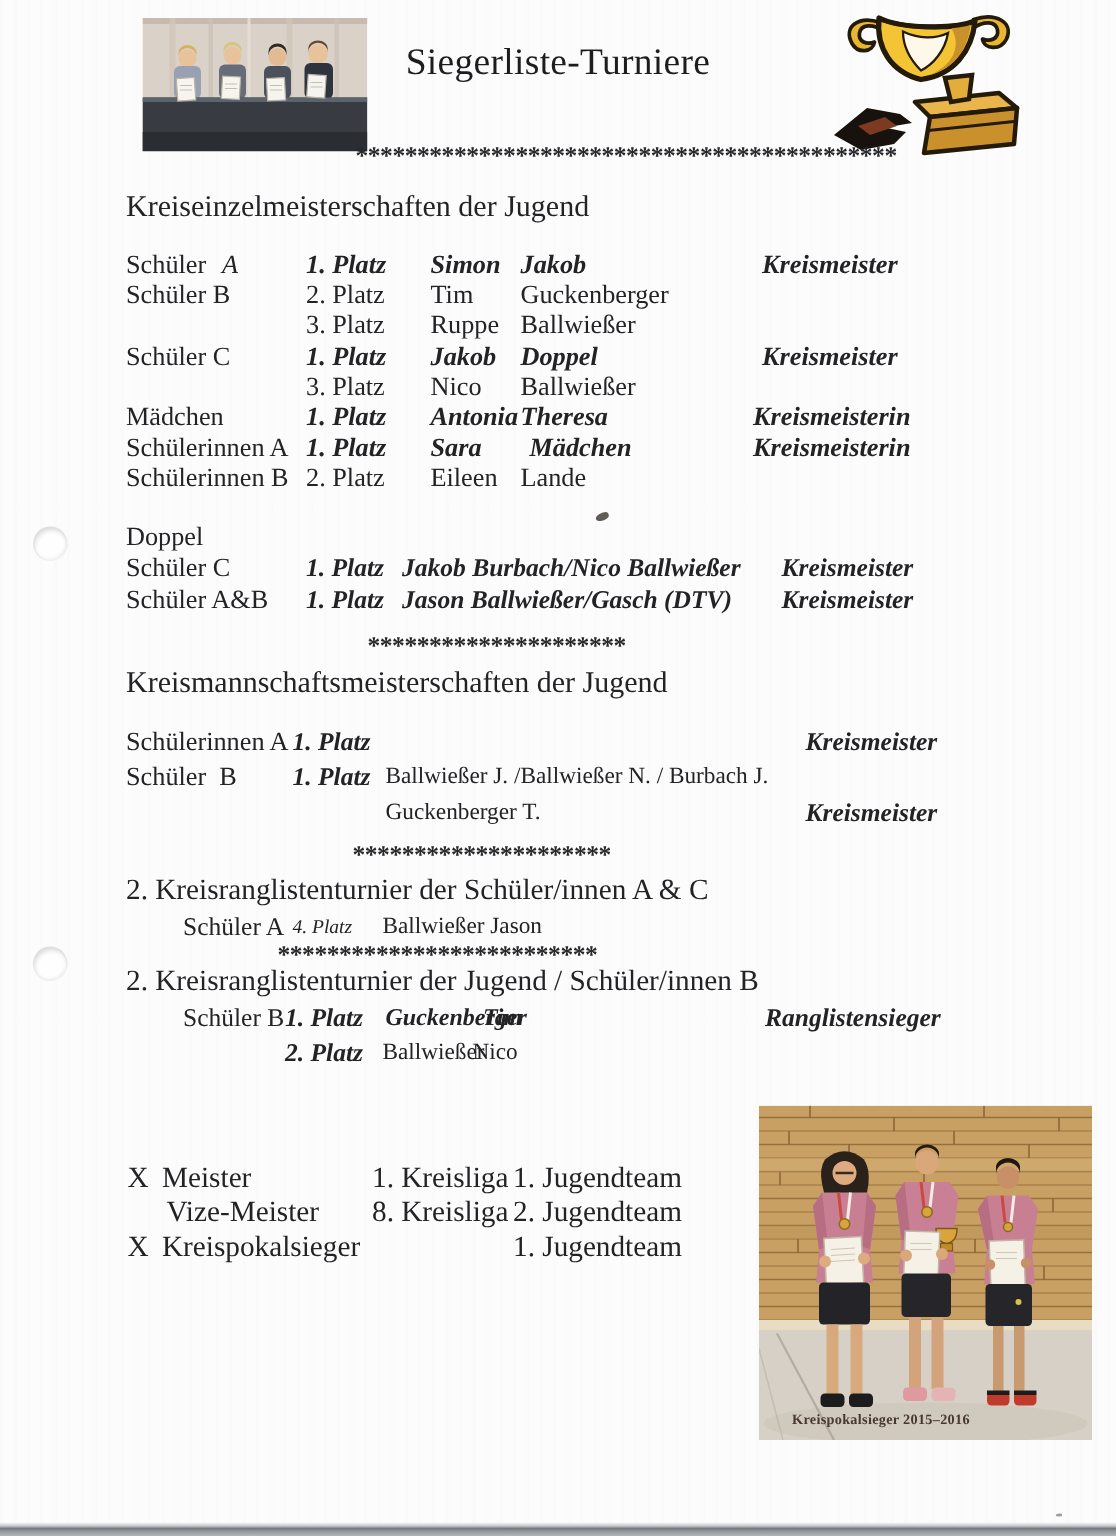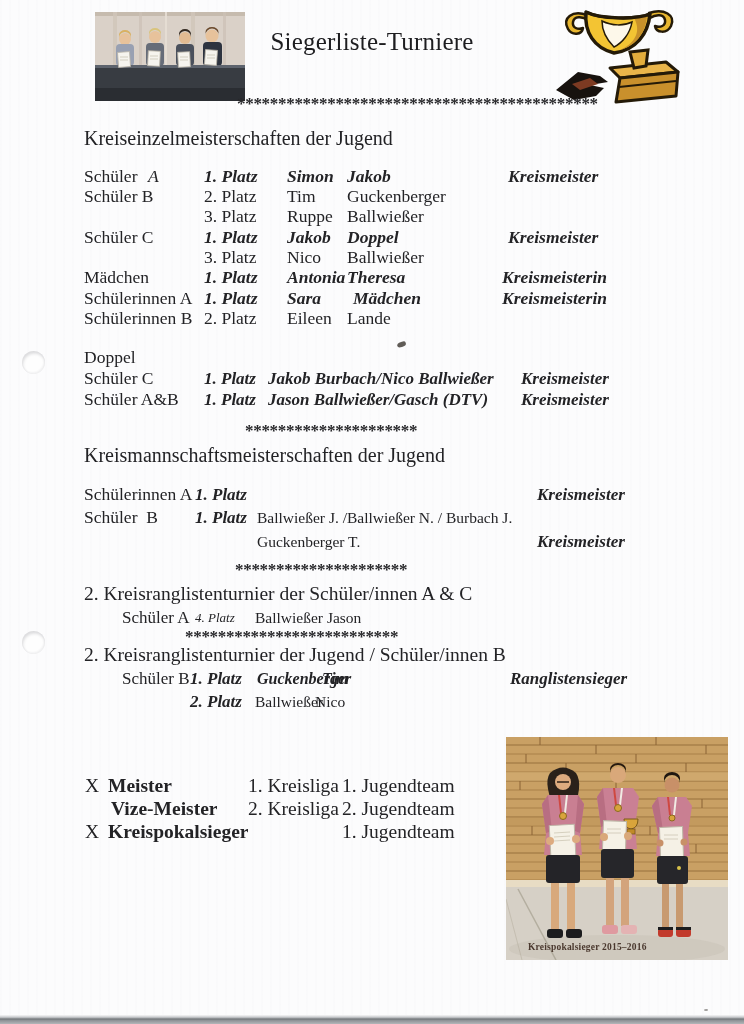--- a/index.html
+++ b/index.html
@@ -34,21 +34,21 @@
   .m-cat{left:84px;} .m-platz{left:195px;font-size:17px;} .m-names{left:257px;font-size:15.5px;} .m-titel{left:537px;font-size:17px;}
   
   .r-cat{left:103px;font-size:17px;margin-left:19px;}
   .r1-platz{left:195px;font-size:13px;} .r1-name{left:255px;font-size:15.5px;}
   .r2-platz{left:190px;font-size:17px;}
   .r2-vor{left:257px;font-size:16px;} .r2-nach{left:322px;font-size:16px;} .r2-titel{left:510px;font-size:17px;}
   .r2b-vor{left:255px;font-size:15.5px;font-weight:400;font-style:normal;}
   .r2b-nach{left:315px;font-size:15.5px;font-weight:400;font-style:normal;}
   
   .srow{position:absolute;left:0;width:744px;height:24px;font-size:19.5px;line-height:23px;}
-  .s-mark{left:85px;} .s-label{left:108px;font-weight:bold;} .s-league{left:248px;} .s-team{left:342px;}
+  .s-mark{left:85px;} .s-label{left:108px;} .s-league{left:248px;} .s-team{left:342px;}
   .srow .c{position:absolute;top:0;white-space:pre;}
   
   .photo{position:absolute;overflow:hidden;padding-left:28px;}
   .photo svg{display:block;}
   .photo-caption{position:absolute;left:50px;top:205px;width:130px;
     font-size:9.5px;font-weight:700;color:#4a382e;letter-spacing:0.2px;white-space:pre;}
   
   .hole{position:absolute;width:23px;height:23px;border-radius:50%;background:#fefefe;
     box-shadow:inset 1px 2.5px 3px rgba(40,40,50,.16), inset -1px -1.5px 2px rgba(40,40,50,.07);}
   
@@ -246,21 +246,21 @@
   </div>
 
   <div class="srow" style="top:774px">
     <span class="c s-mark">X</span>
     <span class="c s-label">Meister</span>
     <span class="c s-league">1. Kreisliga</span>
     <span class="c s-team">1. Jugendteam</span>
   </div>
   <div class="srow" style="top:797px">
     <span class="c s-label" style="left:111px">Vize-Meister</span>
-    <span class="c s-league">2. Kreisliga</span>
+    <span class="c s-league">8. Kreisliga</span>
     <span class="c s-team">2. Jugendteam</span>
   </div>
   <div class="srow" style="top:820px">
     <span class="c s-mark">X</span>
     <span class="c s-label">Kreispokalsieger</span>
     <span class="c s-team">1. Jugendteam</span>
   </div>
 
   <div class="photo" style="left:478px;top:737px;width:222px;height:223px">
     <svg viewBox="0 0 222 223" width="222" height="223">

